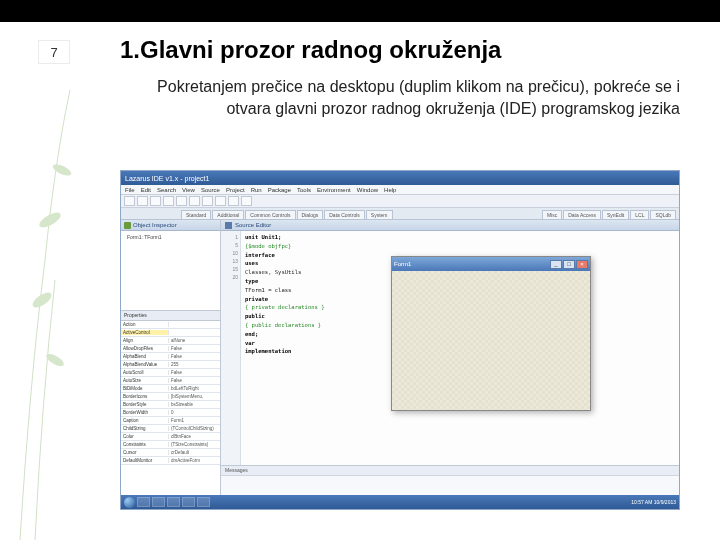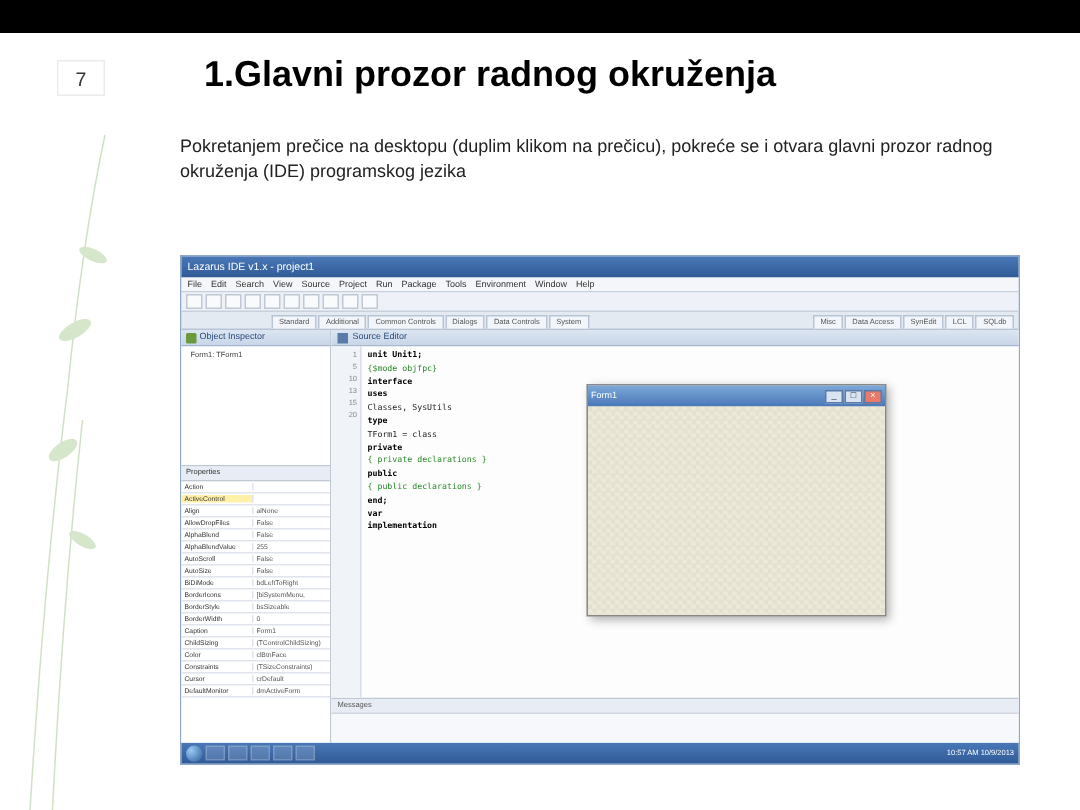--- a/index.html
+++ b/index.html
@@ -1,20 +1,20 @@
 <!DOCTYPE html>
 <html><head>
 <meta charset="utf-8">
 <style>
 *{margin:0;padding:0;box-sizing:border-box}
 body{width:720px;height:540px;font-family:Arial,sans-serif;background:#fff;position:relative;overflow:hidden}
 .topbar{height:22px;background:#000;width:100%}
 .slide-num{position:absolute;left:38px;top:40px;width:32px;height:24px;background:#fff;display:flex;align-items:center;justify-content:center;font-size:13px;color:#333;border:1px solid rgba(0,0,0,0.08)}
-.title{position:absolute;left:136px;top:36px;font-size:24px;font-weight:bold;color:#000}
-.body-text{position:absolute;left:120px;top:89px;width:560px;font-size:12px;color:#222;text-align:left;line-height:1.4}
+.title{position:absolute;left:120px;top:36px;font-size:24px;font-weight:bold;color:#000}
+.body-text{position:absolute;left:120px;top:76px;width:560px;font-size:16px;color:#222;text-align:right;line-height:1.4}
 .shot{position:absolute;left:120px;top:170px;width:560px;height:340px;background:#e8eef6;border:1px solid #8fa8c8;font-size:6px;color:#333}
 .win-title{height:14px;background:linear-gradient(#4a78b8,#2f5a96);display:flex;align-items:center;padding:0 4px;color:#fff;font-size:7px}
 .menubar{height:10px;background:#f4f6fa;border-bottom:1px solid #c8d0dc;display:flex;gap:6px;padding:0 4px;align-items:center;font-size:6px;color:#333}
 .toolbar{height:13px;background:#eef2f8;border-bottom:1px solid #c8d0dc;display:flex;gap:2px;padding:1px 3px;align-items:center}
 .tbtn{width:11px;height:10px;background:#f8fafc;border:1px solid #c0c8d4}
 .tabs{height:12px;background:#e4eaf2;border-bottom:1px solid #b8c4d4;display:flex;gap:1px;padding:1px 3px 0 60px;align-items:flex-end;font-size:5px}
 .tab{padding:1px 4px;background:#f2f6fa;border:1px solid #b8c4d4;border-bottom:none;color:#555}
 .tab.spacer{background:transparent;border:none;flex:1}
 .workarea{display:flex;height:calc(100% - 14px - 10px - 13px - 12px - 14px)}
 .left-panel{width:100px;background:#f6f8fc;border-right:1px solid #c0c8d4;display:flex;flex-direction:column}

